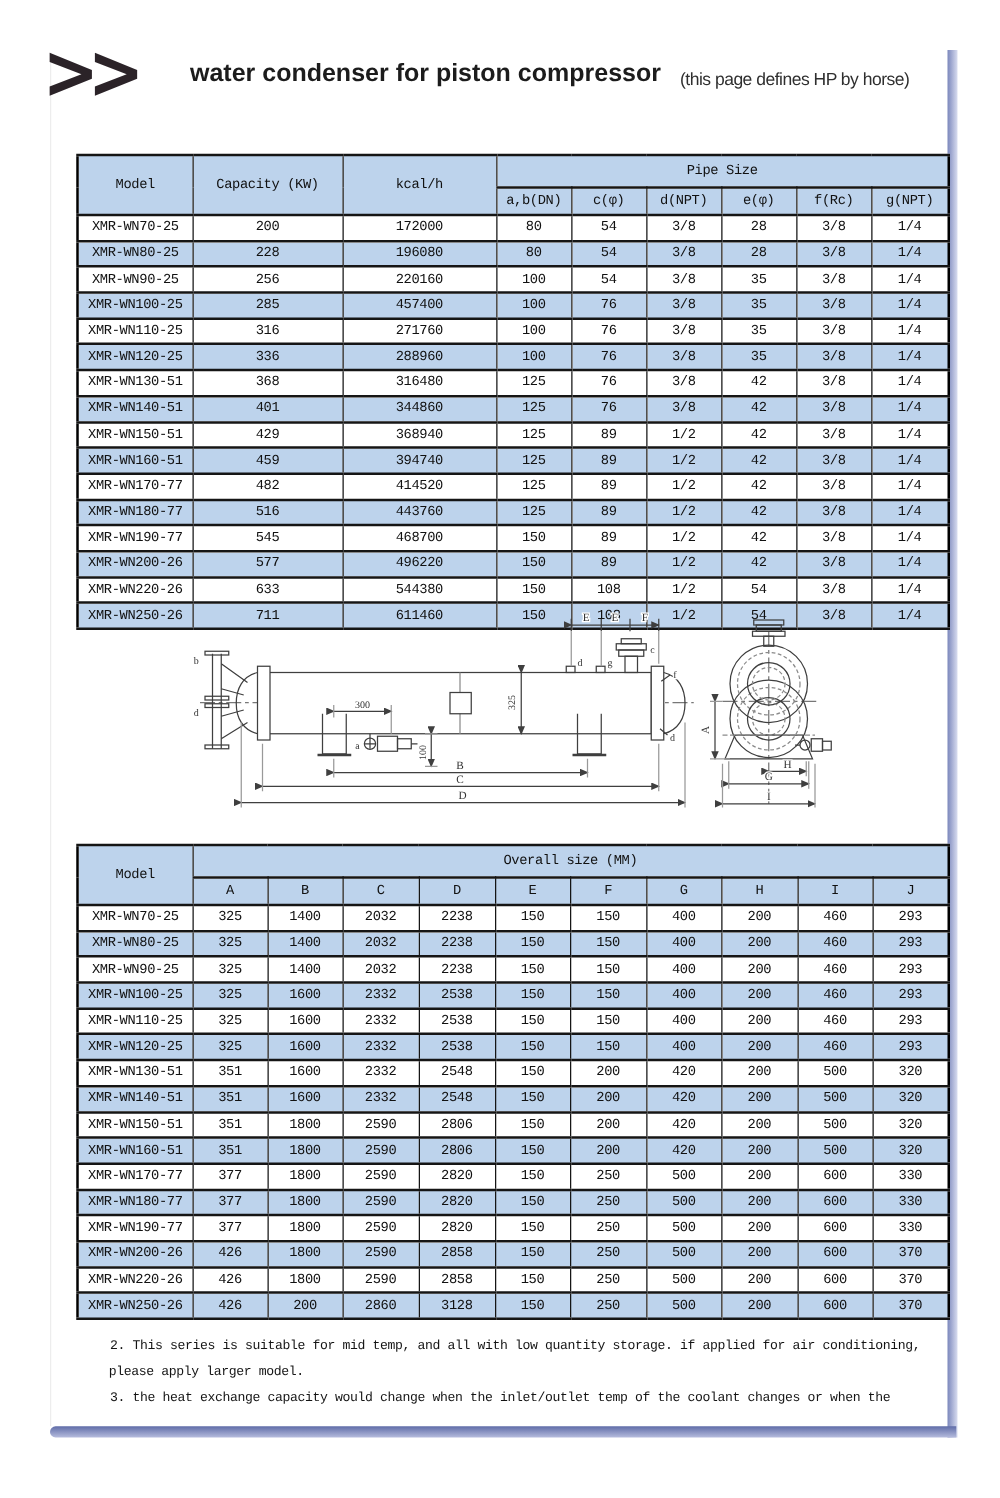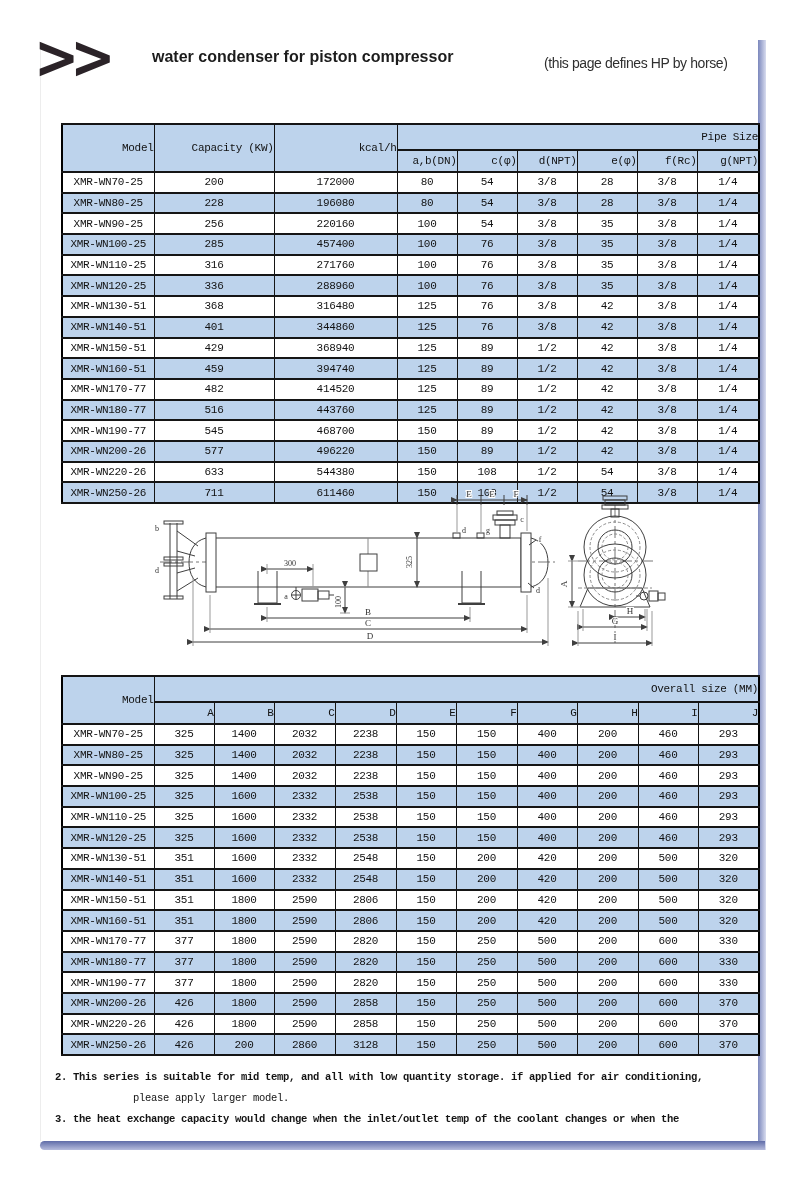--- a/index.html
+++ b/index.html
@@ -11,49 +11,49 @@
   .bar-right{position:absolute;left:758px;top:40px;width:8px;height:1110px;
              background:linear-gradient(to right,#7b87bc,#d8dcef);}
   .bar-bottom{position:absolute;left:40px;top:1141px;width:725px;height:9px;
               border-radius:5px 0 0 5px;
               background:linear-gradient(to bottom,#5f6ca8,#b6bcdd);}
   
   .chevrons{position:absolute;left:34px;top:22px;font-family:"DejaVu Sans",sans-serif;
             font-weight:900;font-size:54px;letter-spacing:-9px;color:#2b2328;
             transform:scaleY(1.12);transform-origin:top left;}
   .title{position:absolute;left:152px;top:48px;font-family:"Liberation Sans",sans-serif;
-         font-weight:bold;font-size:16px;color:#1c1c1c;white-space:nowrap;}
+         font-weight:bold;font-size:20px;color:#1c1c1c;white-space:nowrap;}
   .subtitle{position:absolute;left:528px;top:55px;font-family:"Liberation Sans",sans-serif;
             font-size:14px;color:#2f2f2f;white-space:nowrap;letter-spacing:-0.4px;margin-left:16px;}
   
   table.spec{position:absolute;border-collapse:collapse;table-layout:fixed;width:697px;
              background:#fff;border:2px solid #000;}
   table.spec th,table.spec td{border-left:1px solid #151515;border-right:1px solid #151515;
              border-top:2px solid #151515;border-bottom:2px solid #151515;
              text-align:center;vertical-align:middle;font-size:11px;letter-spacing:-0.3px;
              color:#111;padding:0;font-weight:normal;font-family:"Liberation Mono",monospace;
              overflow:hidden;white-space:nowrap;}
-  table.spec thead th{background:#bdd3ec;text-align:right;}
+  table.spec thead th{background:#bdd3ec;}
   table.spec thead tr.h1 th{height:24px;}
   table.spec thead tr.h2 th{height:20px;}
   table.spec tbody td{height:18.7px;}
   table.spec tbody tr:nth-child(even) td{background:#bdd3ec;}
   #pipe-table{left:61px;top:123px;}
   #size-table{left:61px;top:675px;}
   
   .diagram{position:absolute;left:50px;top:483px;width:710px;height:187px;}
   .diagram svg{display:block;}
   .diagram text{font-family:"Liberation Serif",serif;fill:#333;
                 paint-order:stroke;stroke:#fff;stroke-width:2px;}
   
   .notes{position:absolute;left:55px;top:1067px;width:700px;font-size:10.5px;
          letter-spacing:-0.3px;color:#141414;}
   .note-line{line-height:21px;white-space:nowrap;}
-  .note-line.lvl1{font-weight:bold;}
-  .note-line.lvl2{margin-left:78px;}
+  .note-line.lvl1{margin-left:33px;}
+  .note-line.lvl2{margin-left:32px;}
 </style>
 </head>
 <body>
 
 <div class="page">
 
   <div class="edge-left"></div>
   <div class="bar-right"></div>
   <div class="bar-bottom"></div>
 

